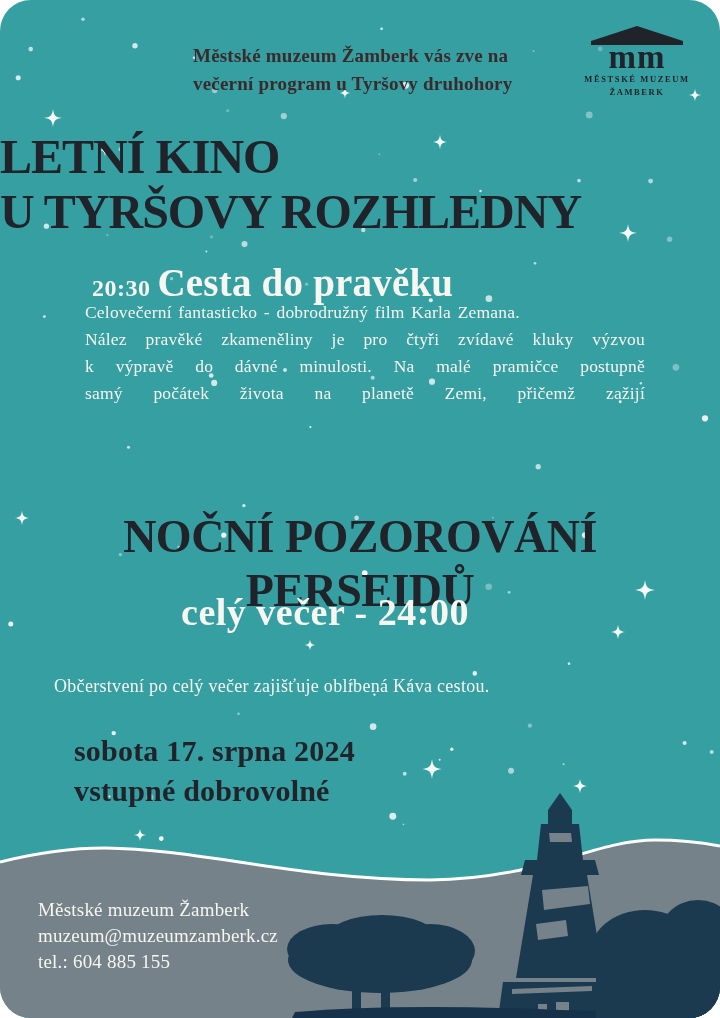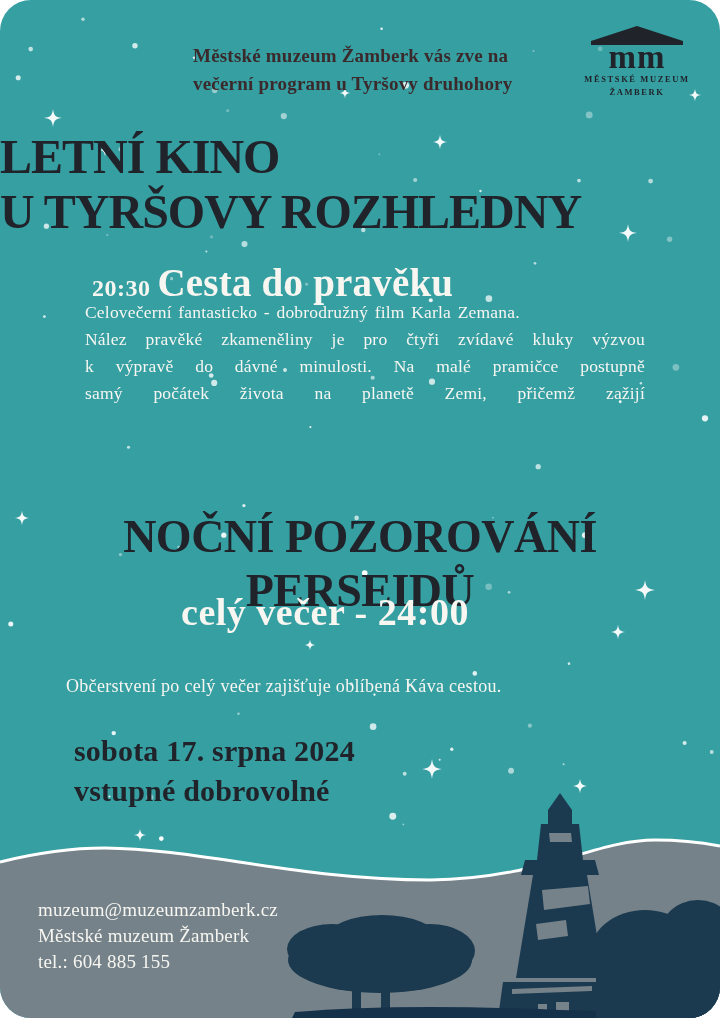--- a/index.html
+++ b/index.html
@@ -54,21 +54,21 @@
     color:var(--heading,#20242a); line-height:1.18;margin-top:46px;
   }
 
   .evening{
     left:0; right:70px; top:590px; text-align:center;
     font-size:38px; font-weight:bold; color:var(--white_text,#f7f6f1);
     letter-spacing:.5px;
   }
 
   .refresh{
-    left:66px; top:676px; font-size:18px; letter-spacing:.3px;
+    left:54px; top:676px; font-size:18px; letter-spacing:.3px;
     color:var(--white_text,#f7f6f1);
   }
 
   .when{
     left:74px; top:731px; font-size:30px; font-weight:bold;
     color:var(--heading,#20242a); line-height:1.32; letter-spacing:.2px;
   }
 
   .scene{position:absolute; left:0; top:778px; z-index:2;}
 
@@ -254,18 +254,18 @@
 
     <g fill="#1b3a4f">
       <ellipse cx="645" cy="178" rx="56" ry="46"></ellipse>
       <ellipse cx="698" cy="166" rx="42" ry="44"></ellipse>
       <ellipse cx="668" cy="218" rx="72" ry="32"></ellipse>
       <rect x="596" y="196" width="124" height="44"></rect>
     </g>
   </svg>
 
   <div class="layer contact">
+    <div>Městské muzeum Žamberk</div>
     <div>muzeum@muzeumzamberk.cz</div>
-    <div>Městské muzeum Žamberk</div>
     <div>tel.: 604 885 155</div>
   </div>
 
 </div>
 
 </body></html>

